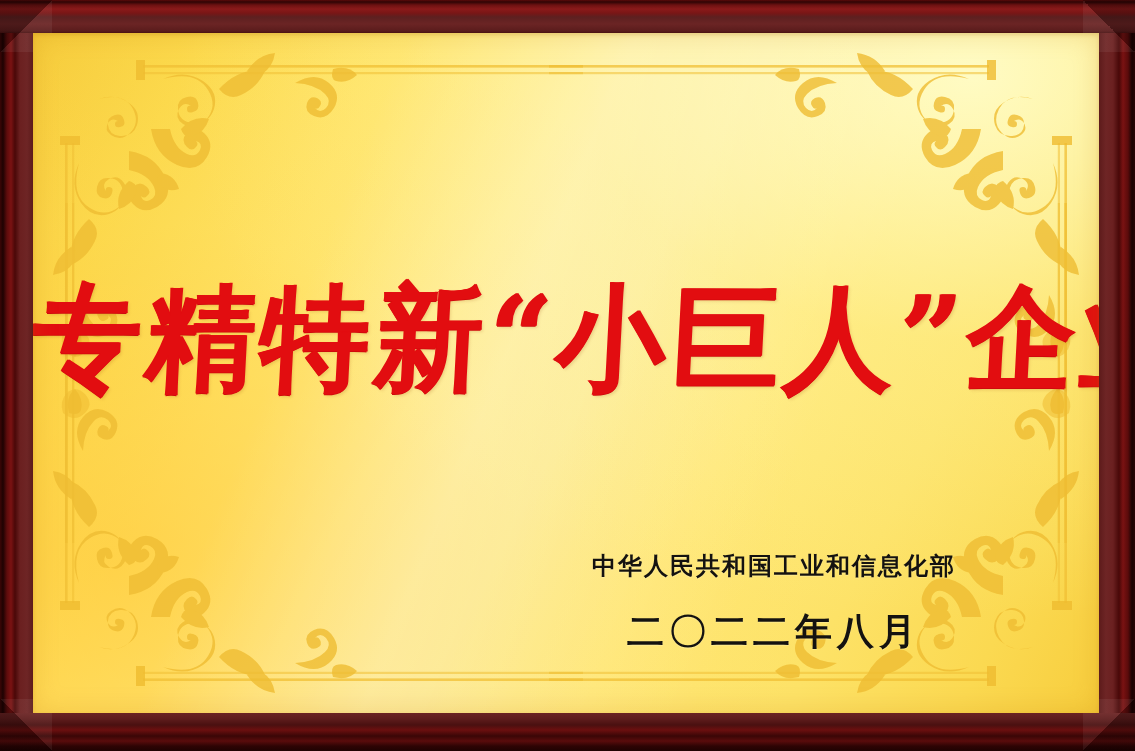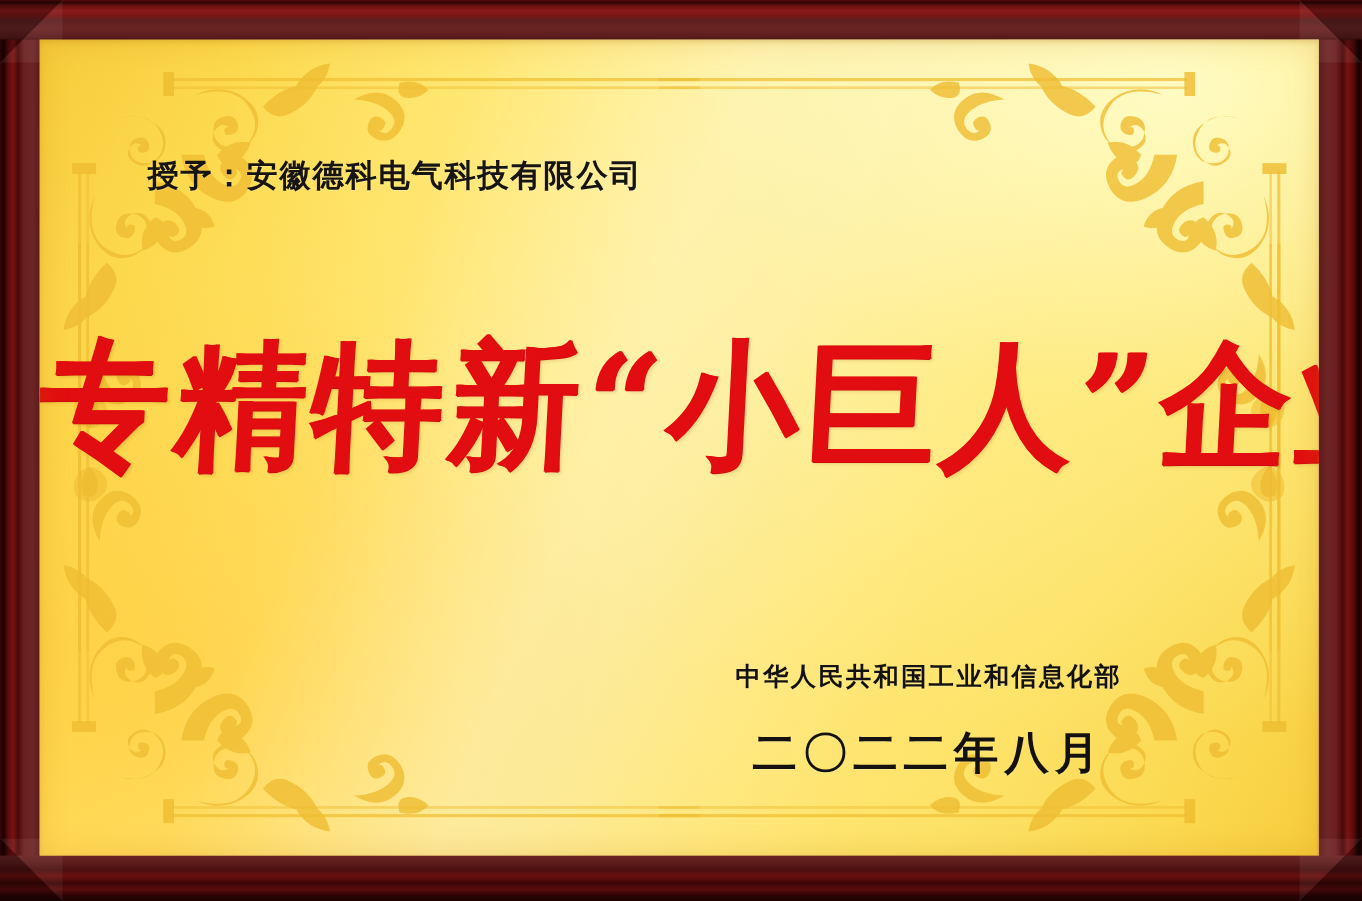--- a/index.html
+++ b/index.html
@@ -167,21 +167,21 @@
   .issuer-block {
     position: absolute;
     right: 115px;
     top: 517px;
     text-align: center;
     width: 420px;
   }
   .issuer-org {
     font-family: "DejaVu Sans", "Liberation Sans", sans-serif;
     font-weight: 700;
-    font-size: 21px;
+    font-size: 24px;
     letter-spacing: 2px;
     color: #141210;
     white-space: nowrap;
     text-shadow: 0 1px 0 rgba(255,255,255,0.2);
   }
   .issuer-date {
     margin-top: 25px;
     font-family: "DejaVu Sans", "Liberation Sans", sans-serif;
     font-weight: 700;
     font-size: 37px;
@@ -265,21 +265,20 @@
           </g>
         </defs>
 
         <use href="#cornerOrn" x="0" y="0"></use>
         <use href="#cornerOrn" transform="translate(1066,0) scale(-1,1)"></use>
         <use href="#cornerOrn" transform="translate(0,680) scale(1,-1)"></use>
         <use href="#cornerOrn" transform="translate(1066,680) scale(-1,-1)"></use>
       </svg>
     </div>
 
-    <div class="awarded-line">授予：安徽德科电气科技有限公司</div>
 
     <div class="main-title">专精特新“小巨人”企业</div>
 
     <div class="issuer-block">
       <div class="issuer-org">中华人民共和国工业和信息化部</div>
       <div class="issuer-date">二〇二二年八月</div>
     </div>
 
     <div class="plate-inner-shadow"></div>
   </div>

